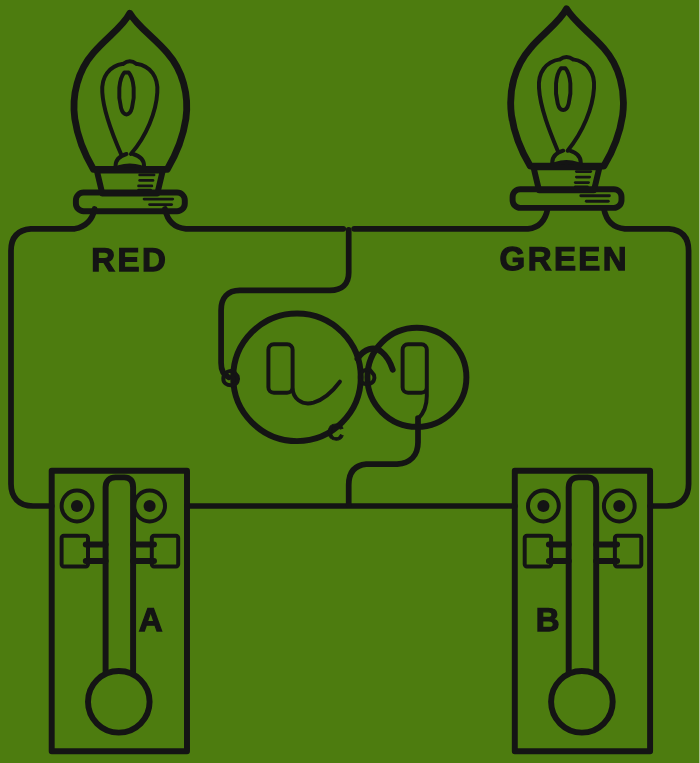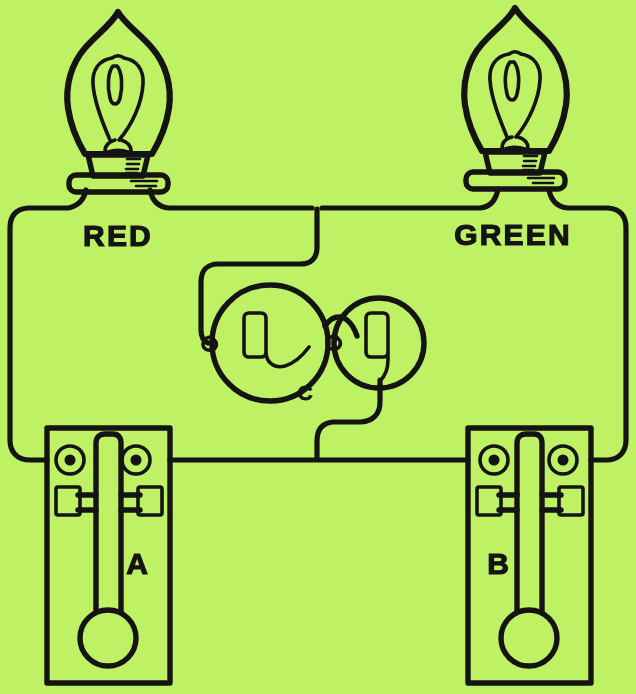--- a/index.html
+++ b/index.html
@@ -7,21 +7,21 @@
     padding: 0;
     background: #ffffff;
   }
   body {
     font-family: "Liberation Sans", sans-serif;
   }
   #diagram-root {
     position: relative;
     width: 636px;
     height: 694px;
-    background: #bef264;
+    background: #4d7c0f;
     overflow: hidden;
   }
   #diagram-svg {
     display: block;
     width: 636px;
     height: 694px;
   }
   .ink-stroke {
     fill: none;
     stroke: #141414;

